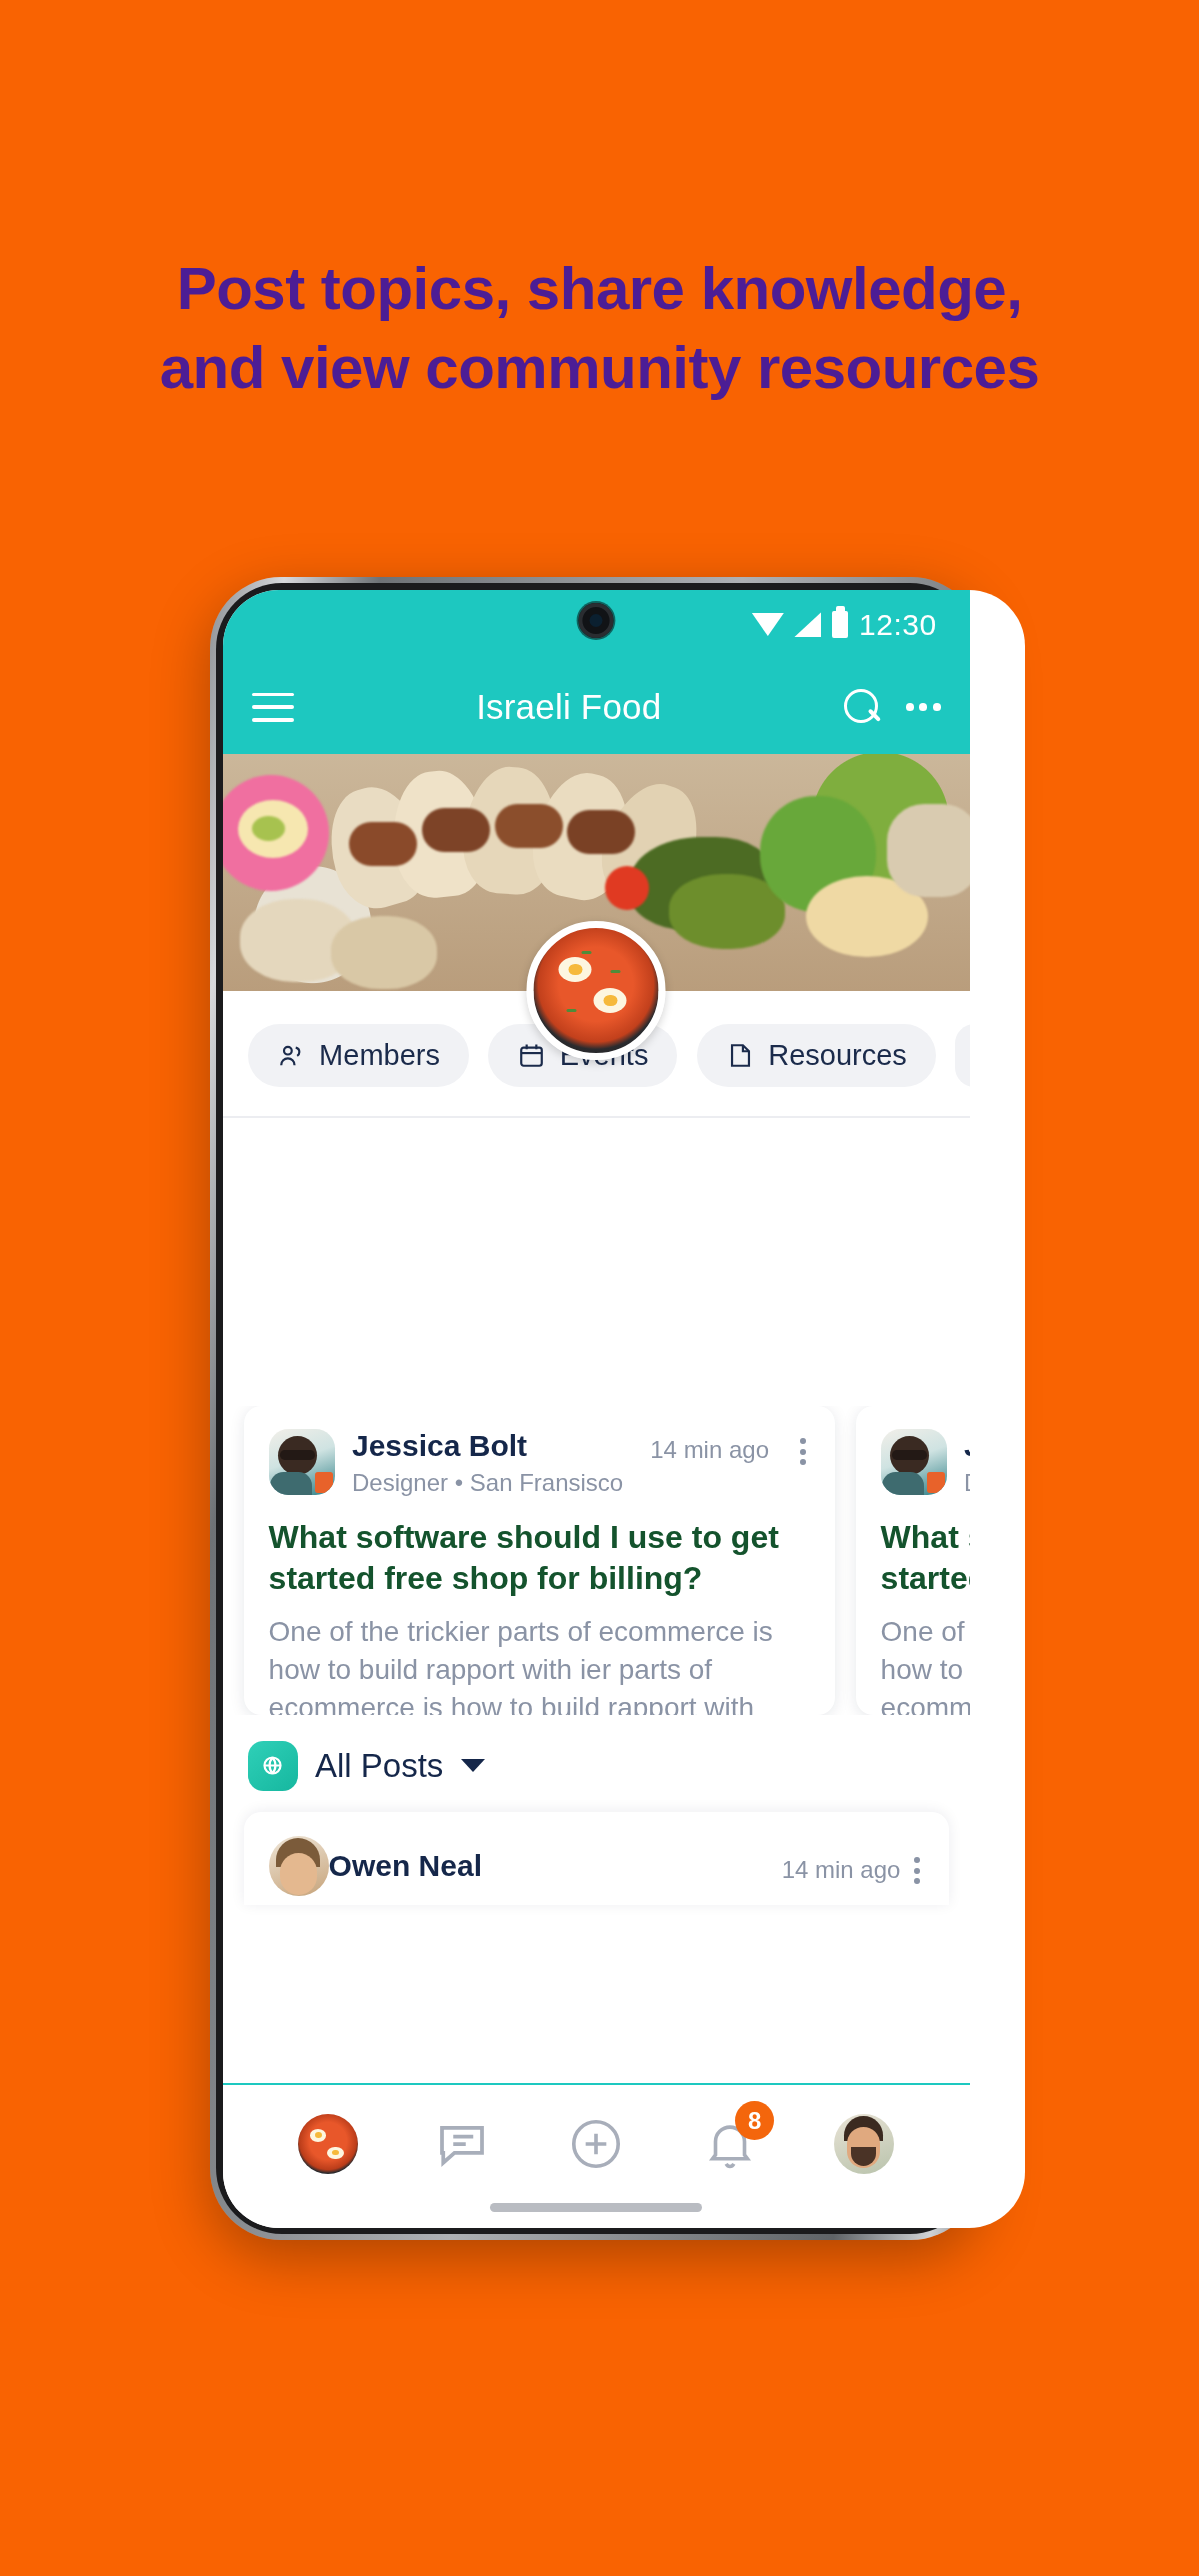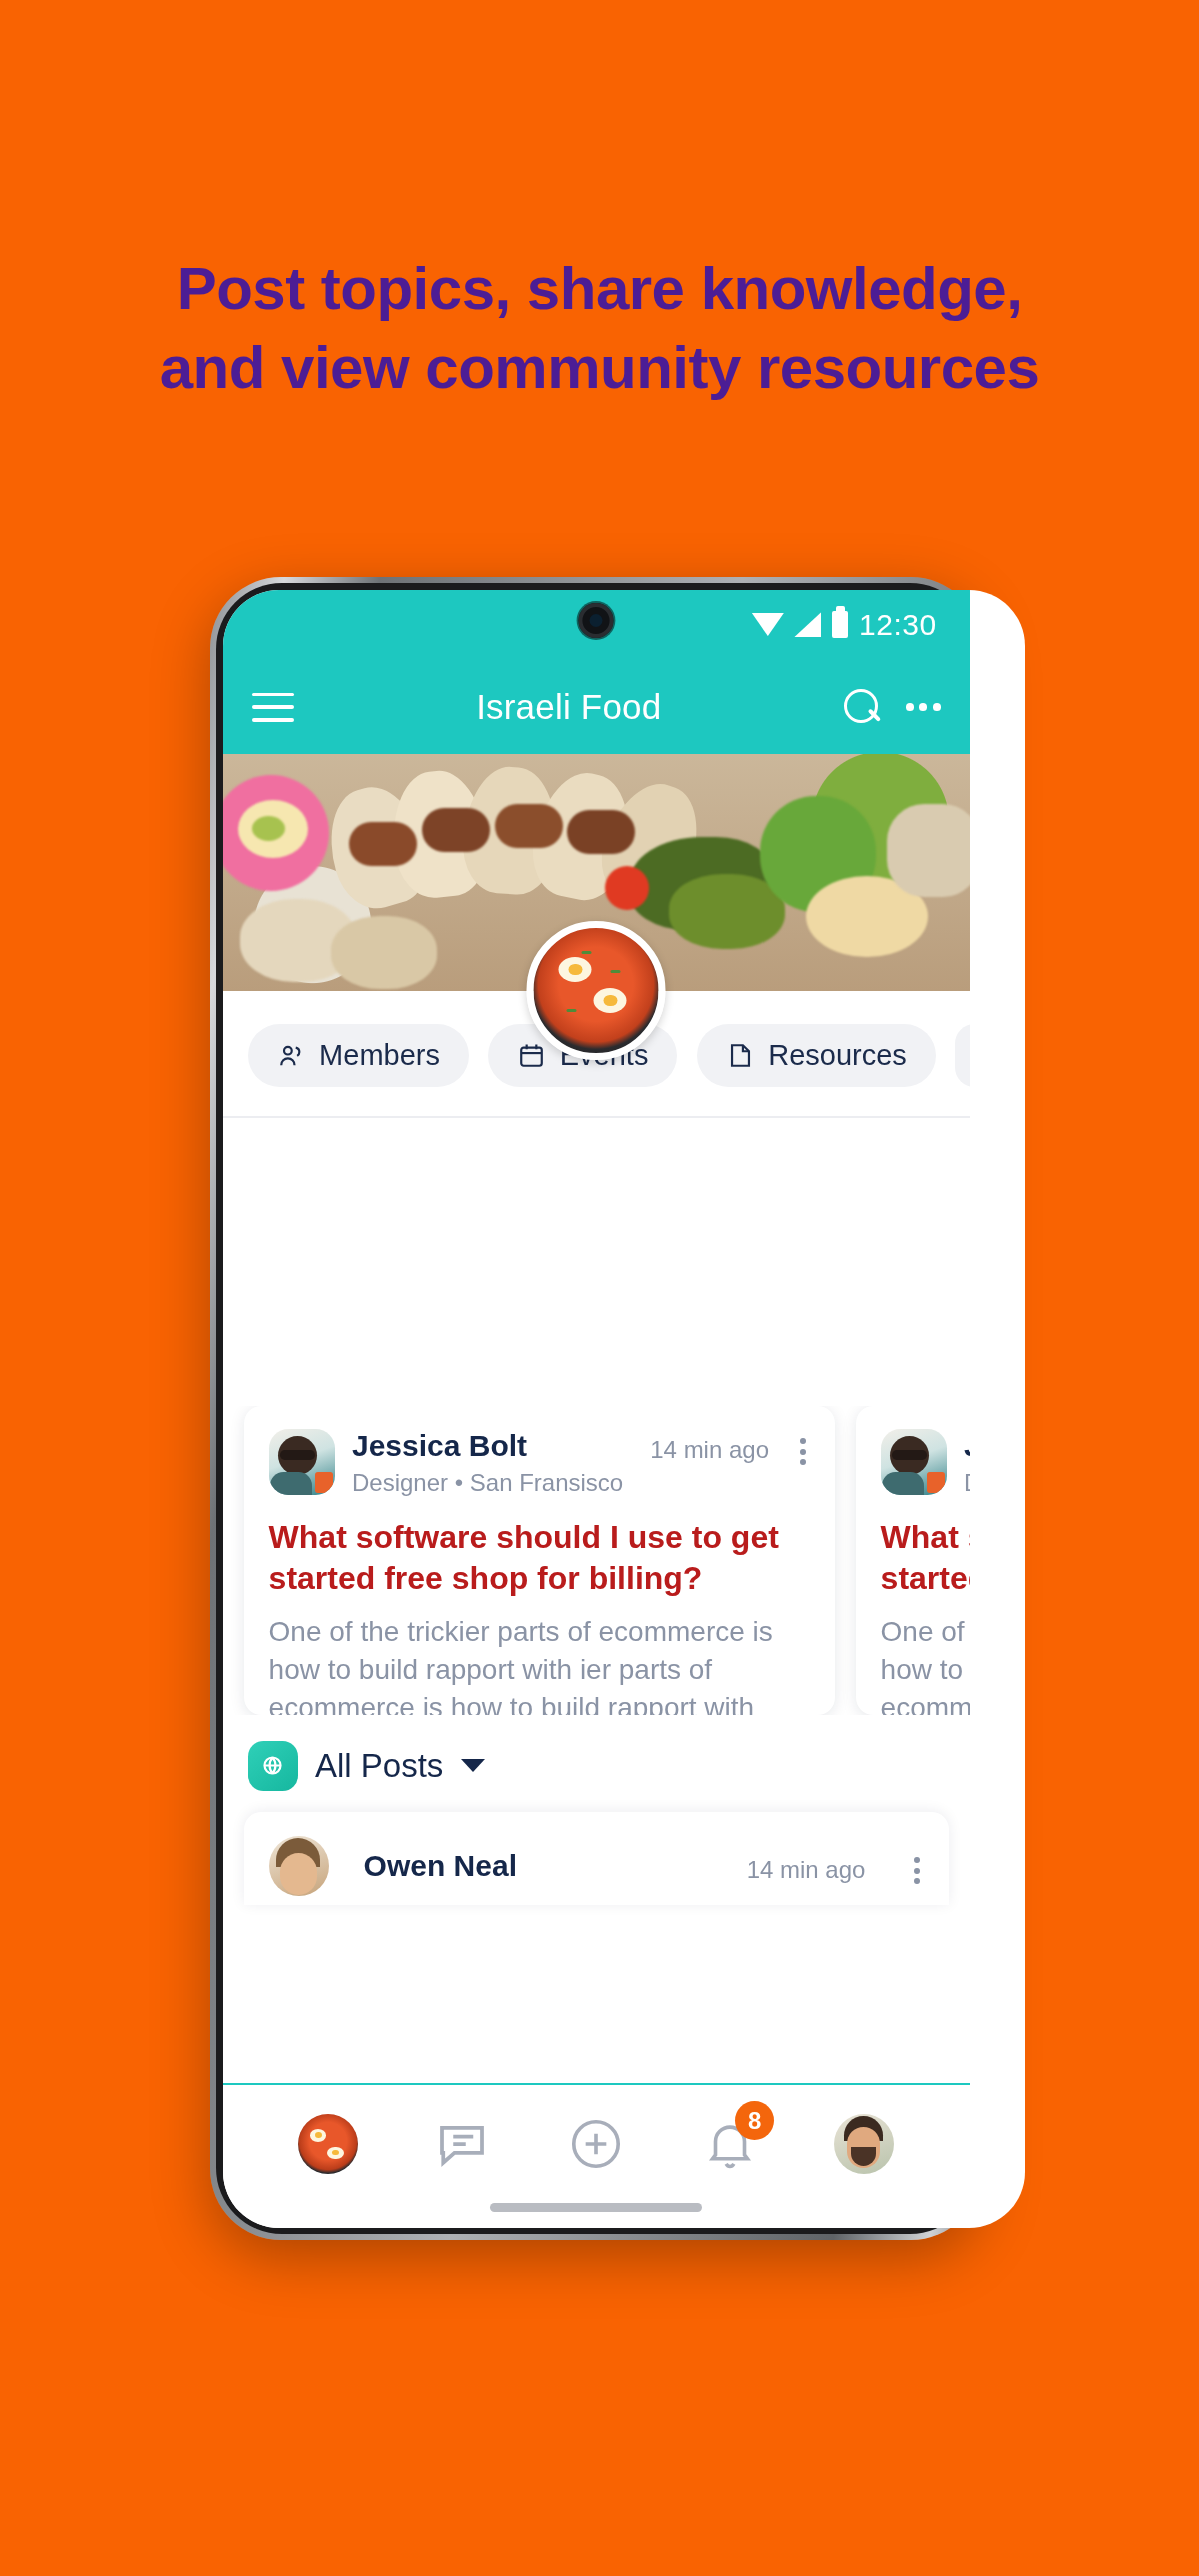--- a/index.html
+++ b/index.html
@@ -172,21 +172,21 @@
   .pc-avatar .face{position:absolute;left:9.7px;top:7.7px;width:39px;height:39px;border-radius:50%;background:#3a2a22;}
   .pc-avatar .glass{position:absolute;left:11.6px;top:21px;width:35px;height:10.6px;border-radius:4.8px;background:#231915;}
   .pc-avatar .body{position:absolute;left:1.9px;bottom:0;width:42px;height:23px;border-radius:13.5px 13.5px 0 0;background:#3e6b6f;}
   .pc-avatar .cup{position:absolute;right:1.9px;bottom:1.9px;width:17.4px;height:21px;border-radius:2.9px;background:#e8622a;}
   .pc-names{ flex:1; min-width:0; }
   .pc-name{ color:#15274A; font-size:30px; font-weight:600; line-height:1.1;}
   .pc-meta{ color:#8A93A5; font-size:24px; padding-top:7.7px;}
   .pc-time{ color:#8A93A5; font-size:24px; padding-top:7.7px; white-space:nowrap;}
   .kebab{ display:flex;flex-direction:column;gap:4.8px;align-items:center;padding:9.7px 3.9px 0 13.5px;}
   .kebab i{ width:5.8px;height:5.8px;border-radius:50%;background:#8A93A5;display:block;}
-  .pc-title{ color:#b91c1c; font-size:32px; font-weight:700; line-height:1.30; padding-top:19.3px;}
+  .pc-title{ color:#14532d; font-size:32px; font-weight:700; line-height:1.30; padding-top:19.3px;}
   .pc-body{ color:#8A93A5; font-size:28px; line-height:1.35; padding-top:13.5px;}
 
   
   .allposts{
     position:absolute; top:1151px; left:0; width:747px;
     display:flex; align-items:center; gap:17.4px; padding-left:25px;
   }
   .globe{
     width:50px;height:50px;border-radius:15.4px;
     background:linear-gradient(140deg,#2FD0B8,#16B79F);
@@ -196,21 +196,21 @@
   .caret{
     width:0;height:0;border-left:12.6px solid transparent;border-right:12.6px solid transparent;
     border-top:13.5px solid #15274A;
   }
 
   
   .teaser{
     position:absolute; top:1222px; left:21px; width:705px; height:93px;
     background:#fff; border-radius:17.4px 17.4px 0 0;
     box-shadow:0 -1px 13.5px rgba(20,30,60,.08);
-    display:flex; align-items:center; gap:35px; padding:15.4px 25px 0 25px;
+    display:flex; align-items:center; gap:0; padding:15.4px 25px 0 25px;
     overflow:hidden;
   }
   .t-avatar{
     width:60px;height:60px;border-radius:50%;flex:0 0 auto;overflow:hidden;
     background:linear-gradient(160deg,#efe6d8,#c6a37a);position:relative;
   }
   .t-avatar .hair{position:absolute;left:7.7px;top:1.9px;width:44px;height:29px;border-radius:23px 23px 0 0;background:#7b5b3a;}
   .t-avatar .skin{position:absolute;left:11.6px;top:17.4px;width:37px;height:42px;border-radius:19.3px;background:#e4b88f;}
 
   

